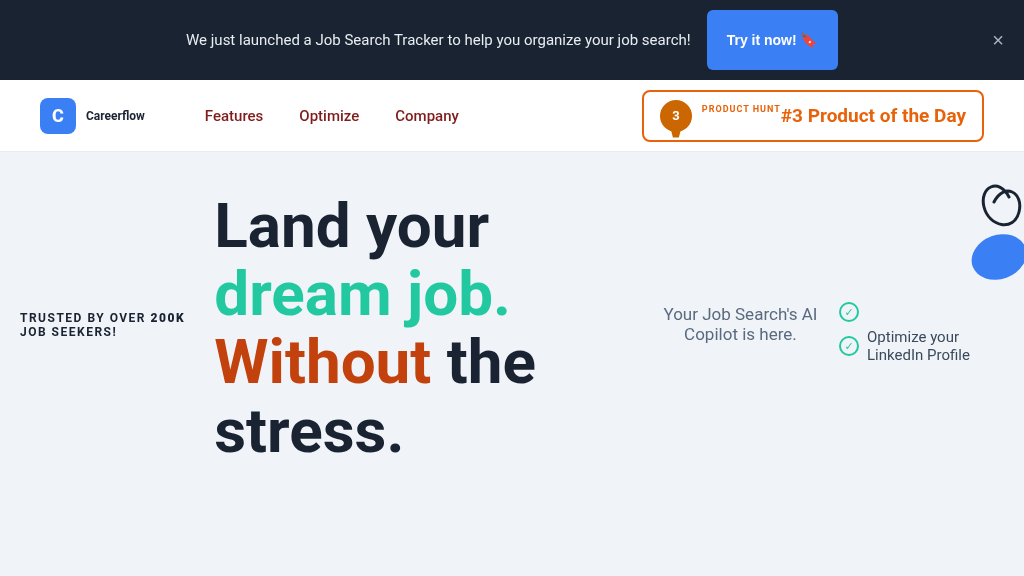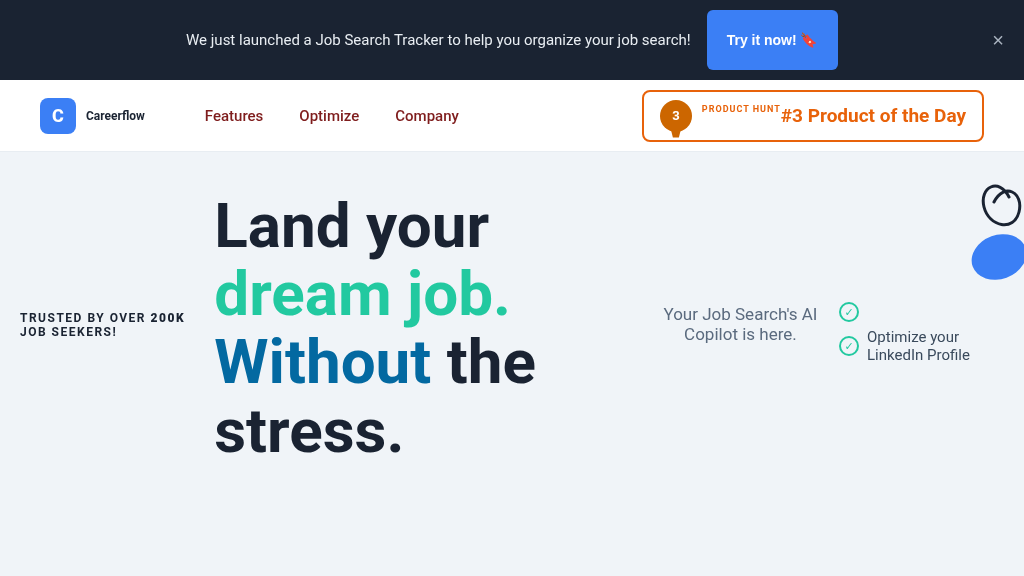--- a/index.html
+++ b/index.html
@@ -165,21 +165,21 @@
       font-size: 62px;
       font-weight: 700;
       line-height: 1.1;
       color: #1a2332;
       margin-bottom: 10px;
     }
     .hero-heading .dream-job {
       color: #22c9a0;
     }
     .hero-heading .without {
-      color: #0369a1;
+      color: #c2410c;
     }
     .hero-sub {
       font-size: 17px;
       color: #5a6a7e;
       margin-bottom: 18px;
       text-align: center;
     }
     .feature-list {
       display: flex;
       flex-direction: column;

